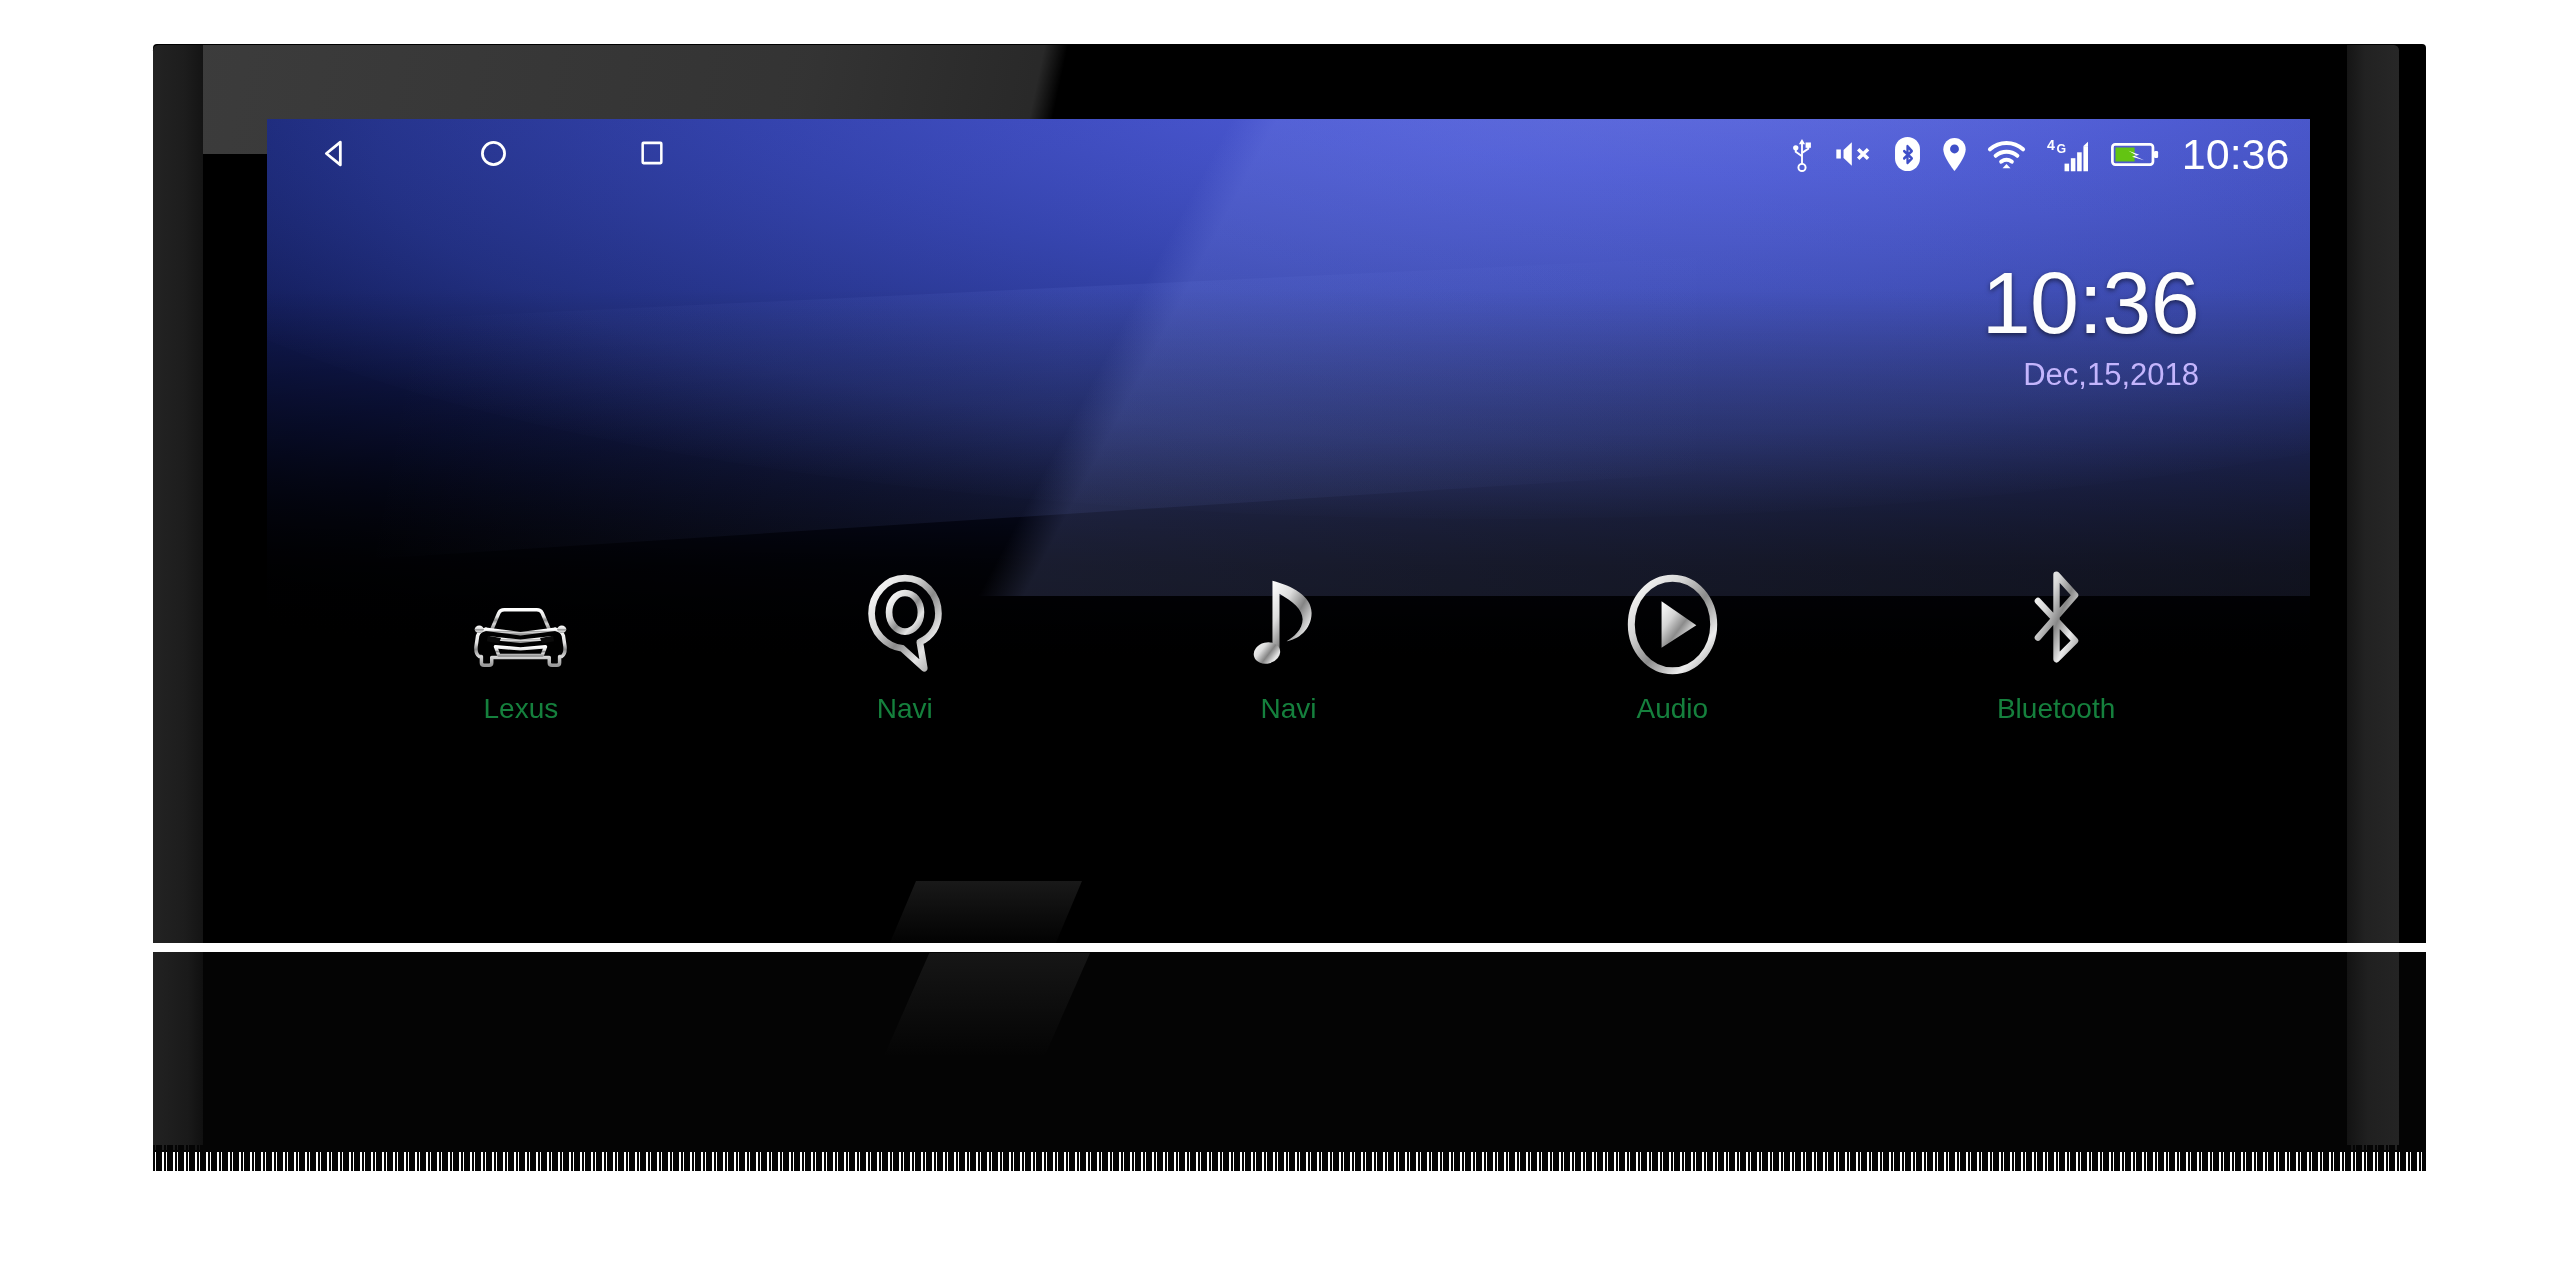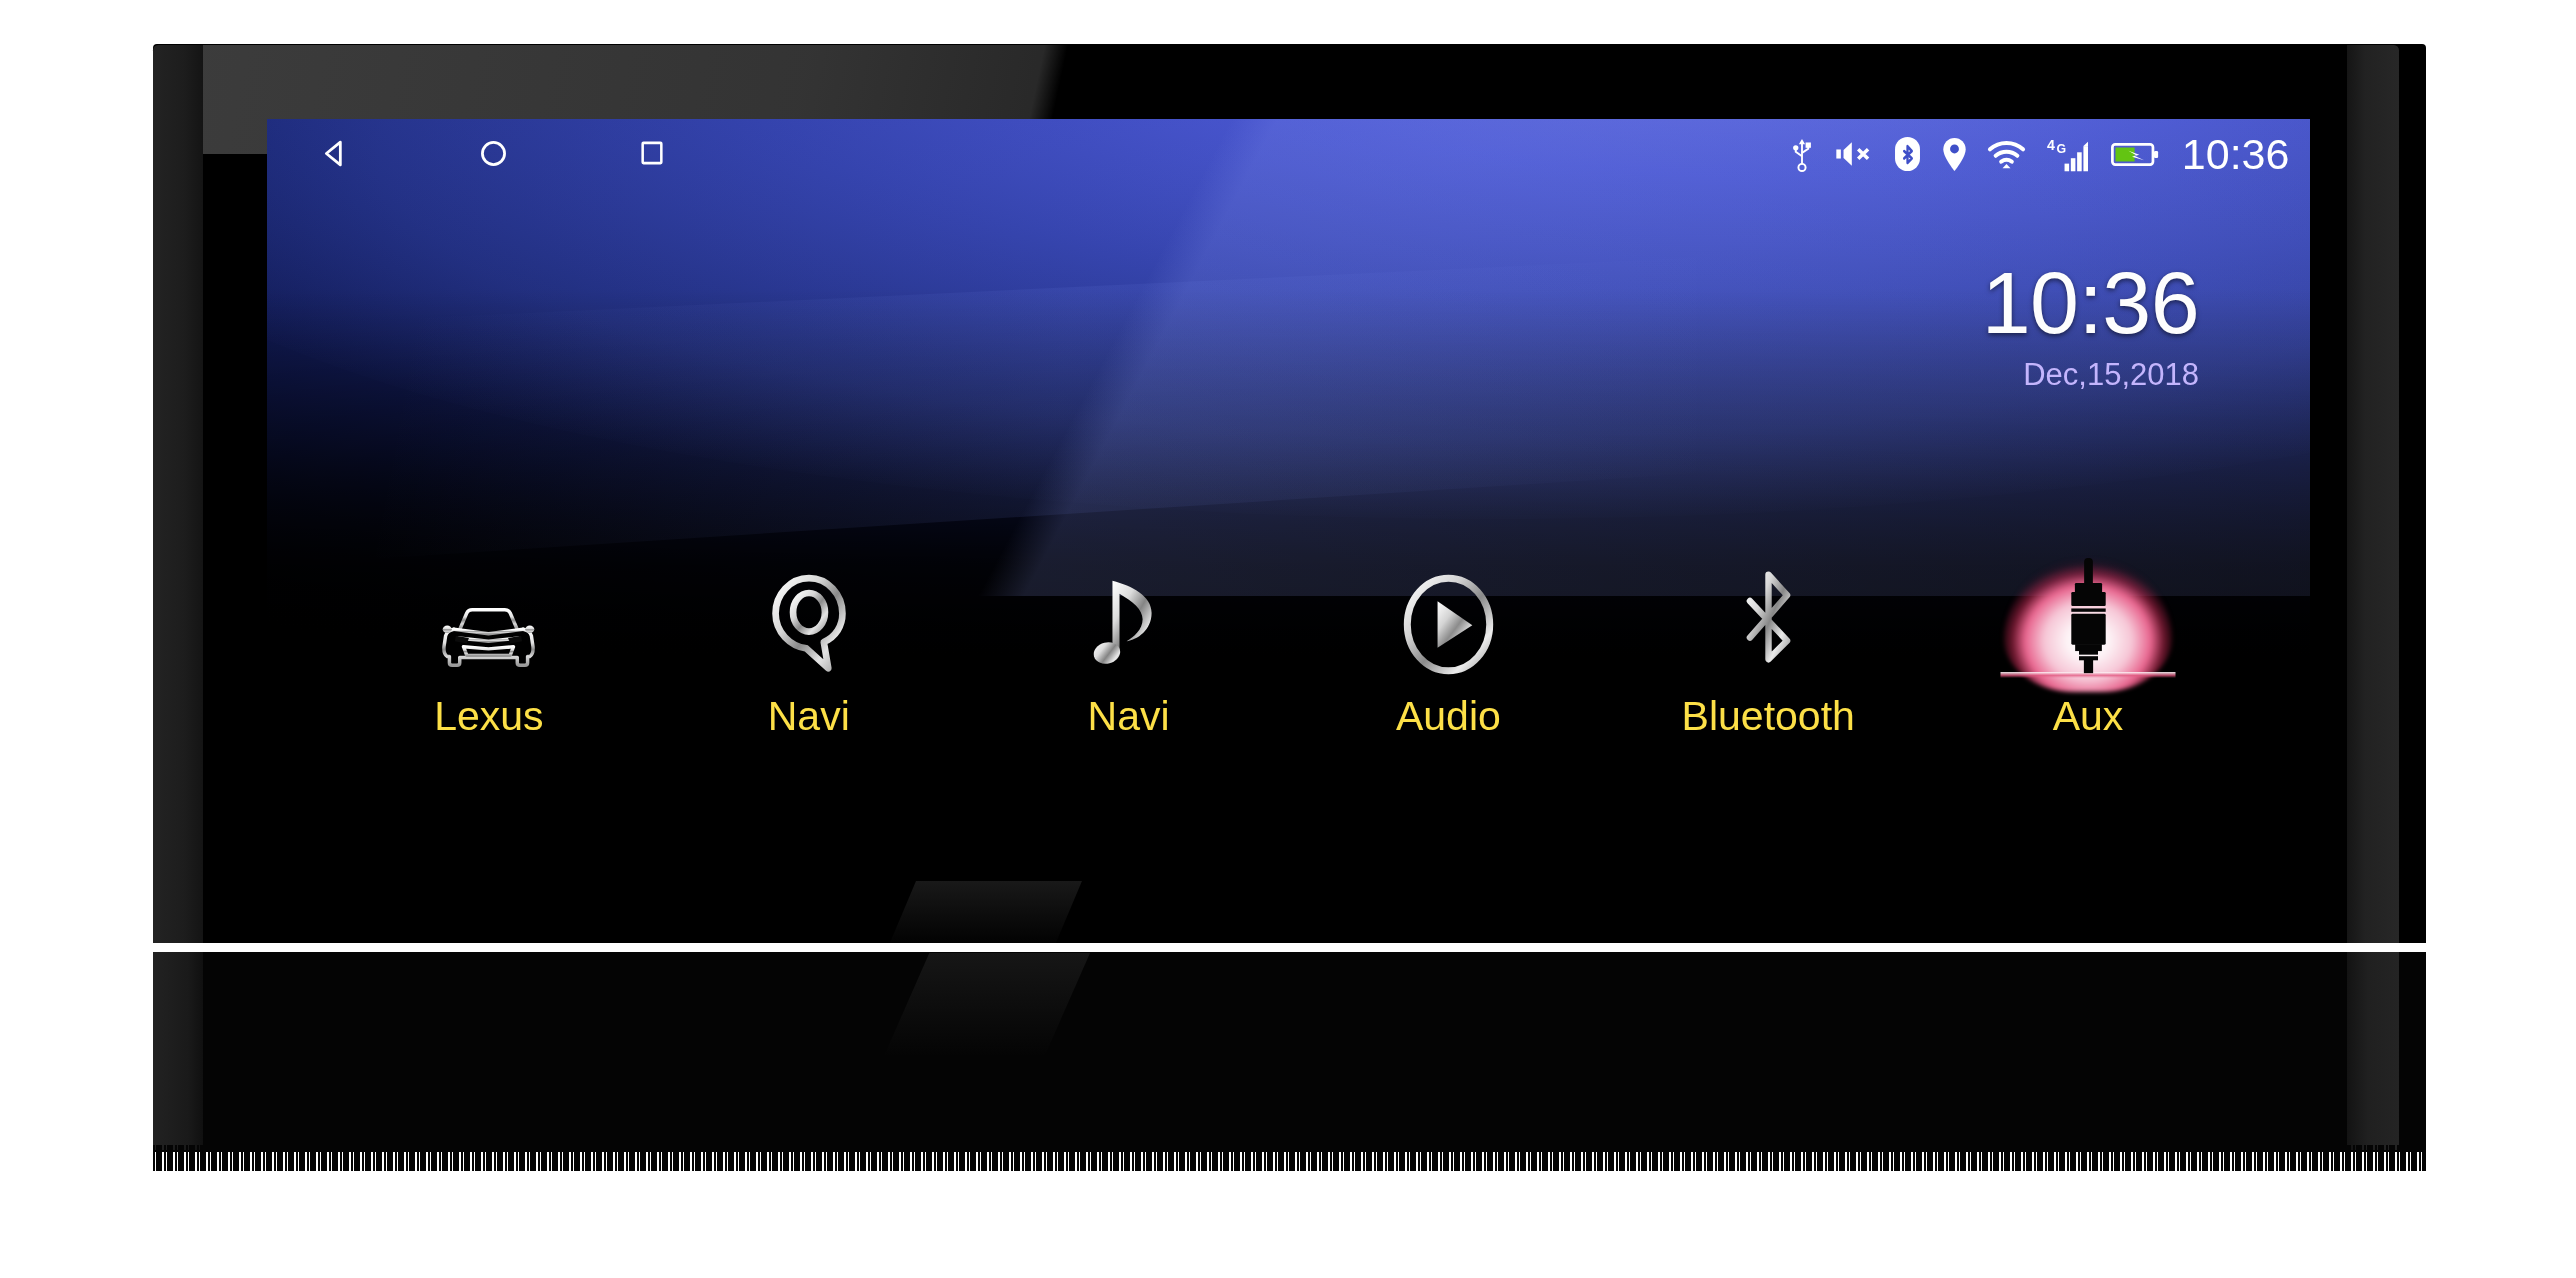--- a/index.html
+++ b/index.html
@@ -299,22 +299,22 @@
   .app-icon {
     height: 122px;
     width: 122px;
     display: flex;
     align-items: flex-end;
     justify-content: center;
     position: relative;
   }
   .app-label {
     margin-top: 16.7px;
-    color: #fde047;
-    font-size: 41px;
+    color: #15803d;
+    font-size: 28px;
     font-weight: 400;
     white-space: nowrap;
     text-shadow: 0 1.3px 3.2px rgba(0,0,0,0.6);
   }
 
   
   .app.is-selected .app-icon::before {
     content: "";
     position: absolute;
     left: 50%;
@@ -568,38 +568,20 @@
                 <stop offset="78%" stop-color="#eaeaea"></stop>
                 <stop offset="100%" stop-color="#9e9e9e"></stop>
               </linearGradient>
             </defs>
             <path d="M13 26.5 L42 57.5 L27.5 72 L27.5 6 L42 22 L13 55" fill="none" stroke="url(#chrome5)" stroke-width="5" stroke-linejoin="round" stroke-linecap="round"></path>
           </svg>
         </div>
         <div class="app-label">Bluetooth</div>
       </div>
 
-      <div class="app is-selected">
-        <div class="app-icon">
-          <svg width="77" height="122" viewBox="0 0 60 95">
-            <g fill="#050505">
-              <rect x="26.6" y="3" width="6.8" height="24" rx="3"></rect>
-              <rect x="19.4" y="22.5" width="21.2" height="9.5" rx="1"></rect>
-              <rect x="16.6" y="29.5" width="26.8" height="11" rx="1"></rect>
-              <rect x="16.6" y="42.4" width="26.8" height="2.6"></rect>
-              <rect x="16.6" y="46.6" width="26.8" height="24" rx="1"></rect>
-              <rect x="19.6" y="70.2" width="20.8" height="5.4"></rect>
-              <rect x="22.6" y="75.2" width="14.8" height="3.2"></rect>
-              <rect x="22.6" y="79.6" width="14.8" height="3.2"></rect>
-              <rect x="26.4" y="82.4" width="7.2" height="10.4"></rect>
-            </g>
-          </svg>
-        </div>
-        <div class="app-label">Aux</div>
-      </div>
 
 
     </div>
   </div>
 
   <div class="floor-reflection"></div>
   <div class="chassis-divider"></div>
   <div class="chassis-bottom"></div>
   <div class="side-strip-left-bottom"></div>
   <div class="side-strip-right-bottom"></div>

